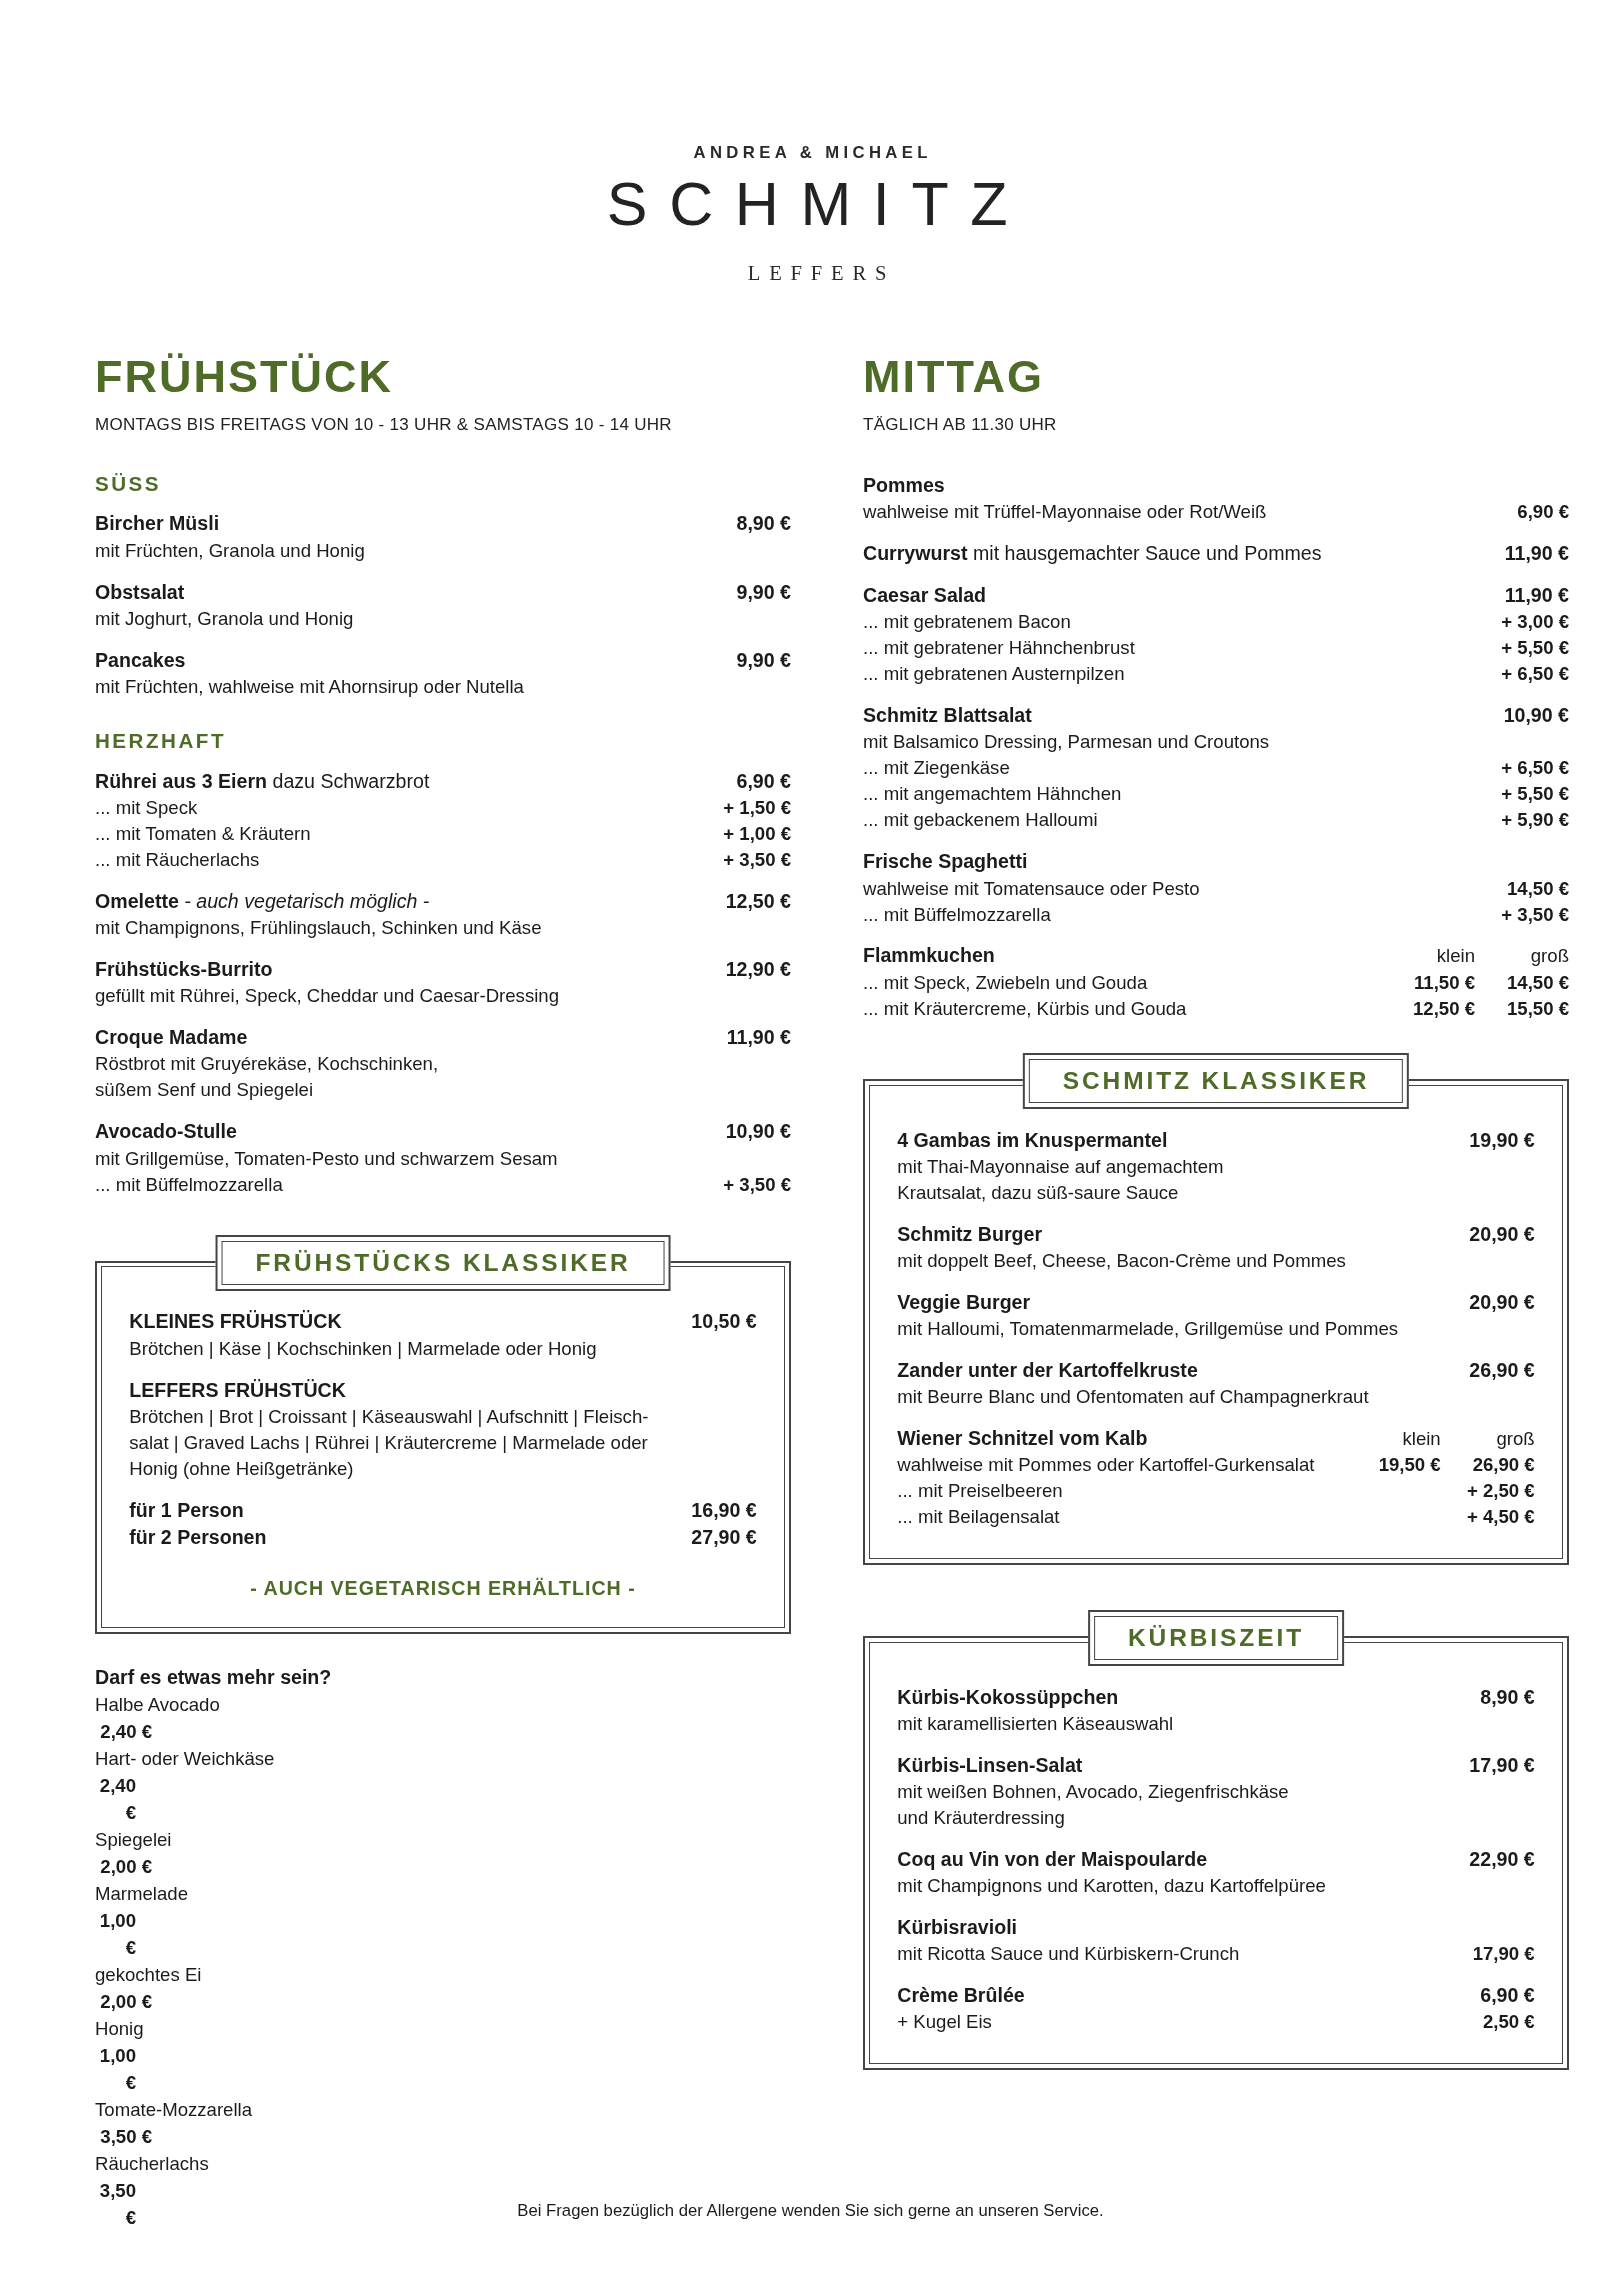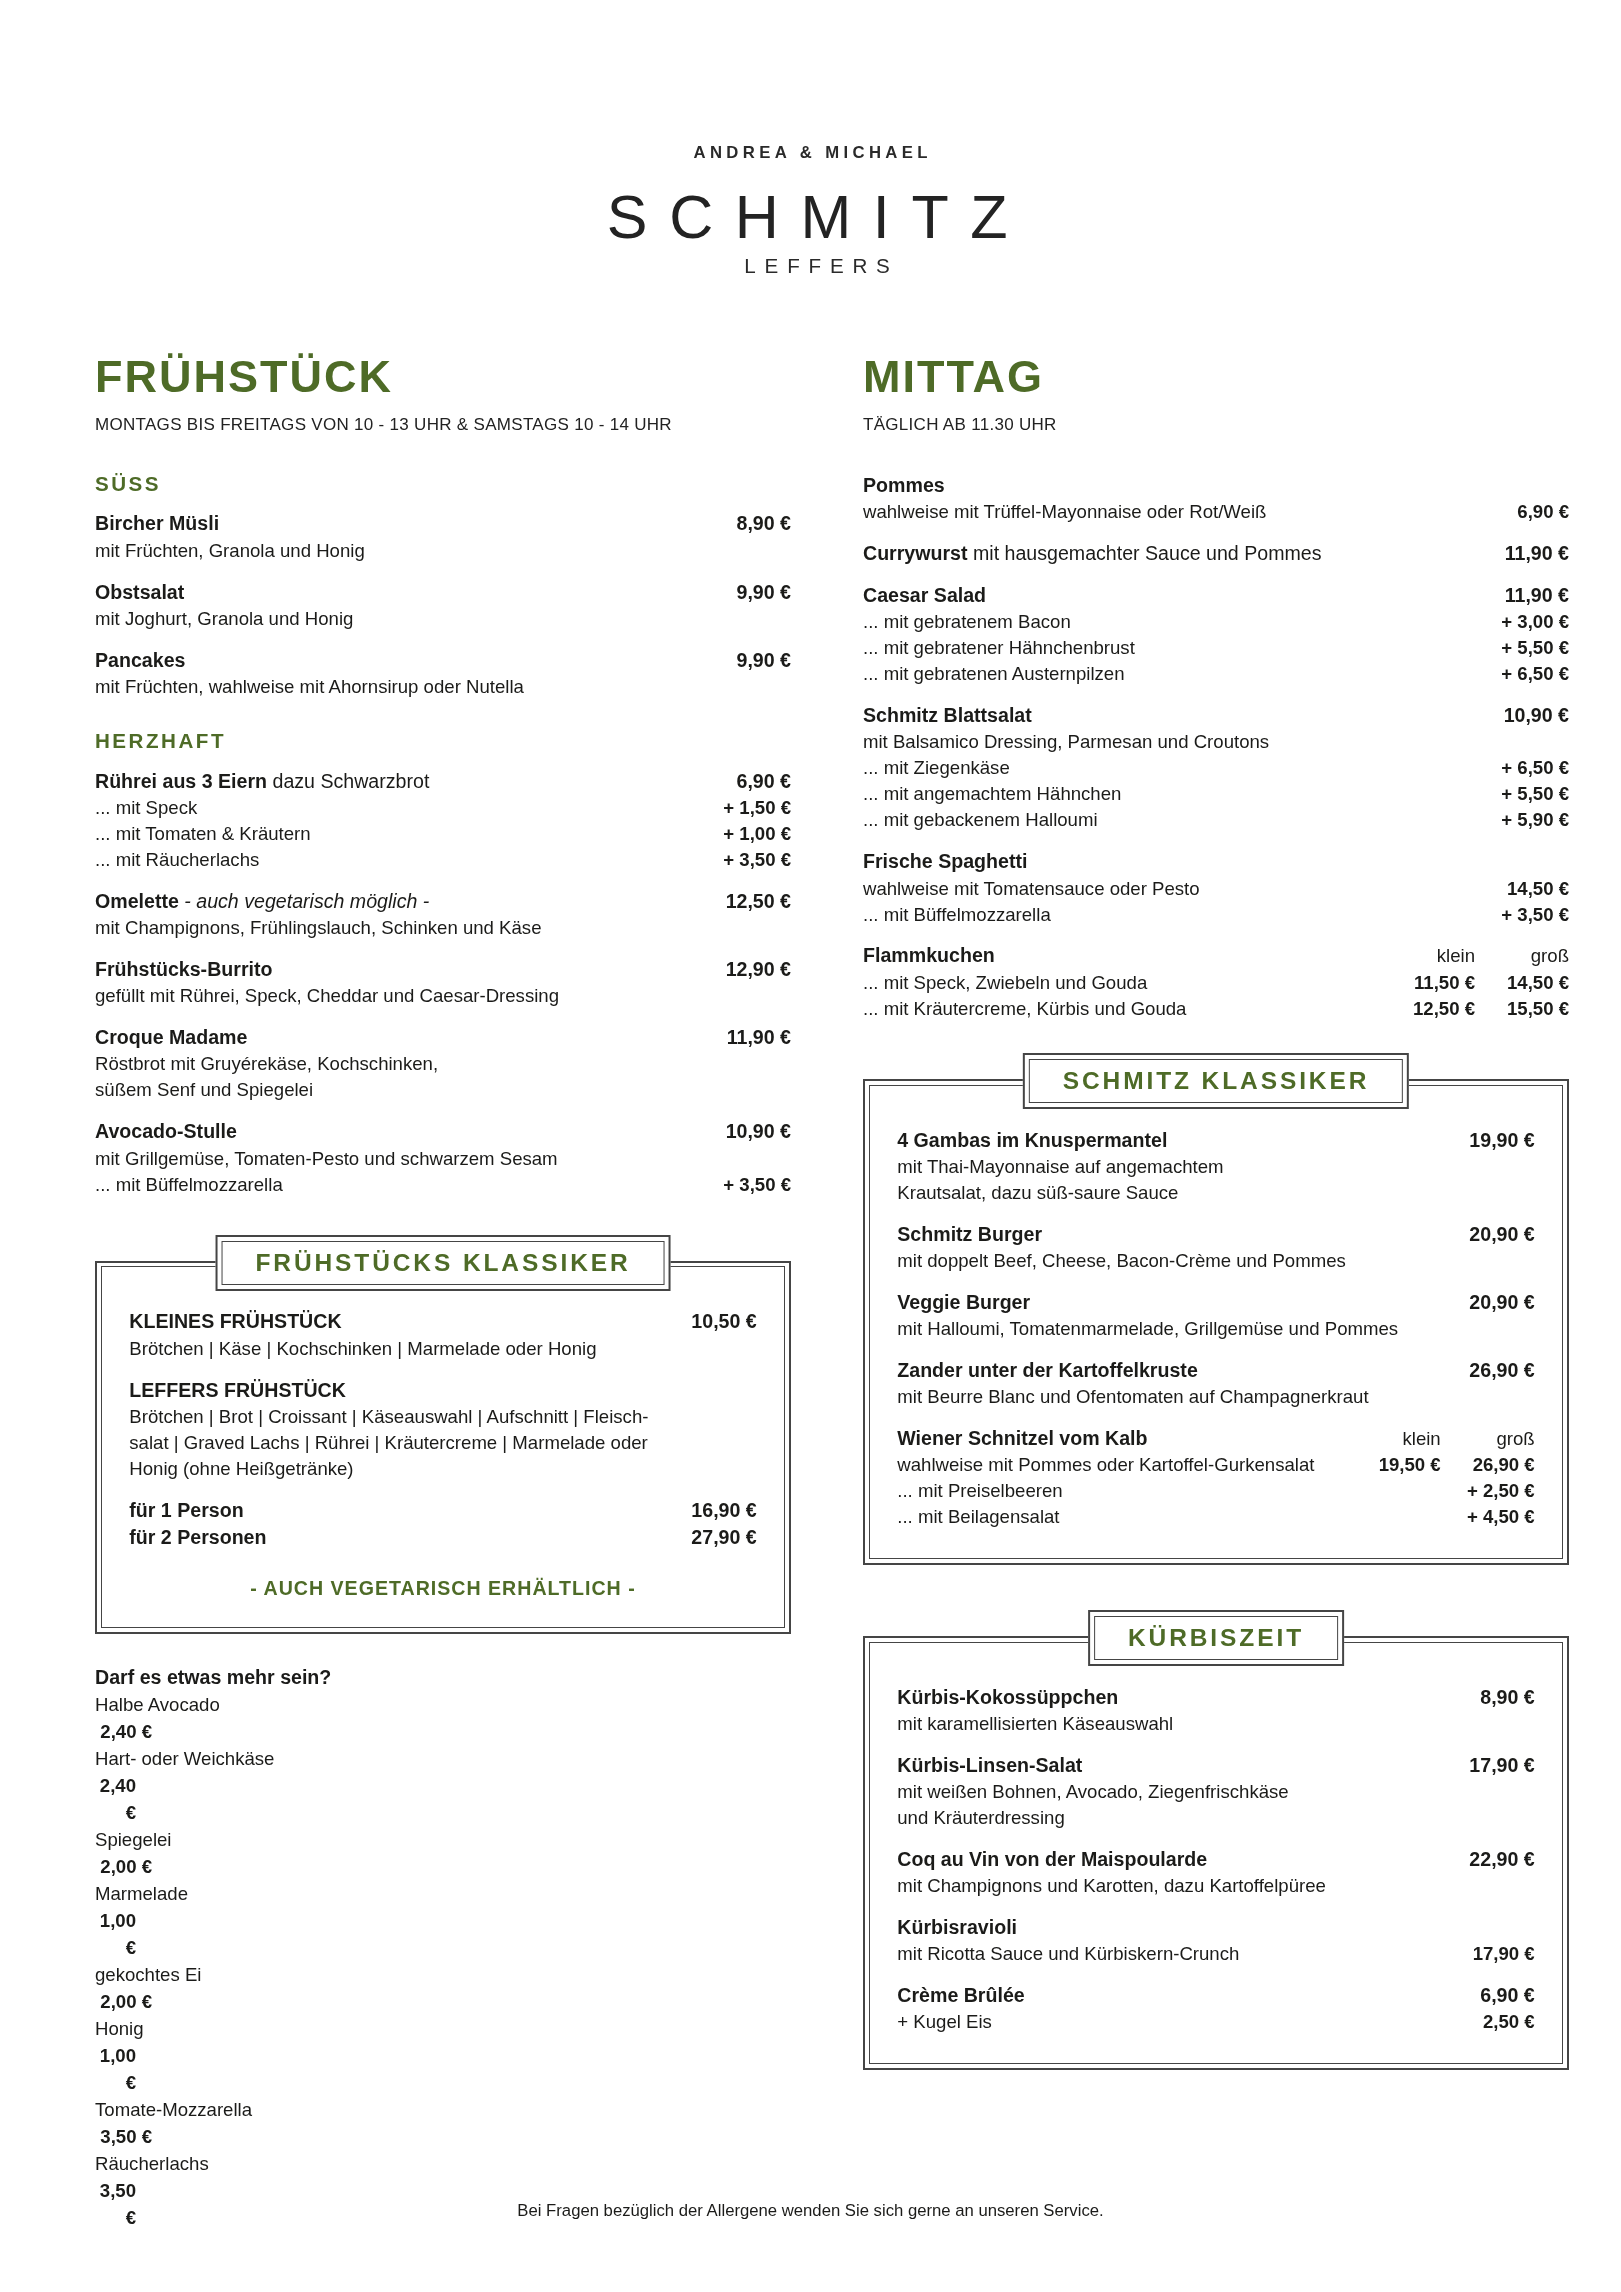--- a/index.html
+++ b/index.html
@@ -7,22 +7,22 @@
   body {
     width:1621px; height:2293px; position:relative; overflow:hidden;
     font-family:"Liberation Sans","DejaVu Sans",sans-serif;
     color:#1b1b19;
   }
   :root { --green:#4e6b27; --ink:#1b1b19; --bd:#454545; }
 
   
   .logo { position:absolute; top:143px; left:0; width:100%; text-align:center; }
   .logo .names { display:block; font-size:16.7px; font-weight:600; letter-spacing:4.4px; padding-left:4.4px; color:#2a2a2a; }
-  .logo .brand { display:block; margin-top:19px; font-size:61px; font-weight:500; letter-spacing:21.6px; padding-left:15px; color:#232323; }
-  .logo .loc   { display:block; margin-top:2px; font-size:20.6px; font-weight:400; letter-spacing:8.8px; padding-left:22px; color:#2a2a2a; }
+  .logo .brand { display:block; margin-top:6px; font-size:61px; font-weight:500; letter-spacing:21.6px; padding-left:15px; color:#232323; }
+  .logo .loc   { display:block; margin-top:23px; font-size:20.6px; font-weight:400; letter-spacing:8.8px; padding-left:22px; color:#2a2a2a;font-family:Liberation Serif, serif; }
 
   
   .columns { position:absolute; top:351px; left:95px; display:flex; gap:72px; }
   .col-left  { width:696px; }
   .col-right { width:706px; }
 
   .colhead { text-align:left; margin-bottom:37px; }
   .ctitle { font-size:45px; font-weight:700; letter-spacing:2px; color:var(--green); }
   .csub   { margin-top:11.8px; font-size:17px; letter-spacing:0.3px; color:#222; }
 

